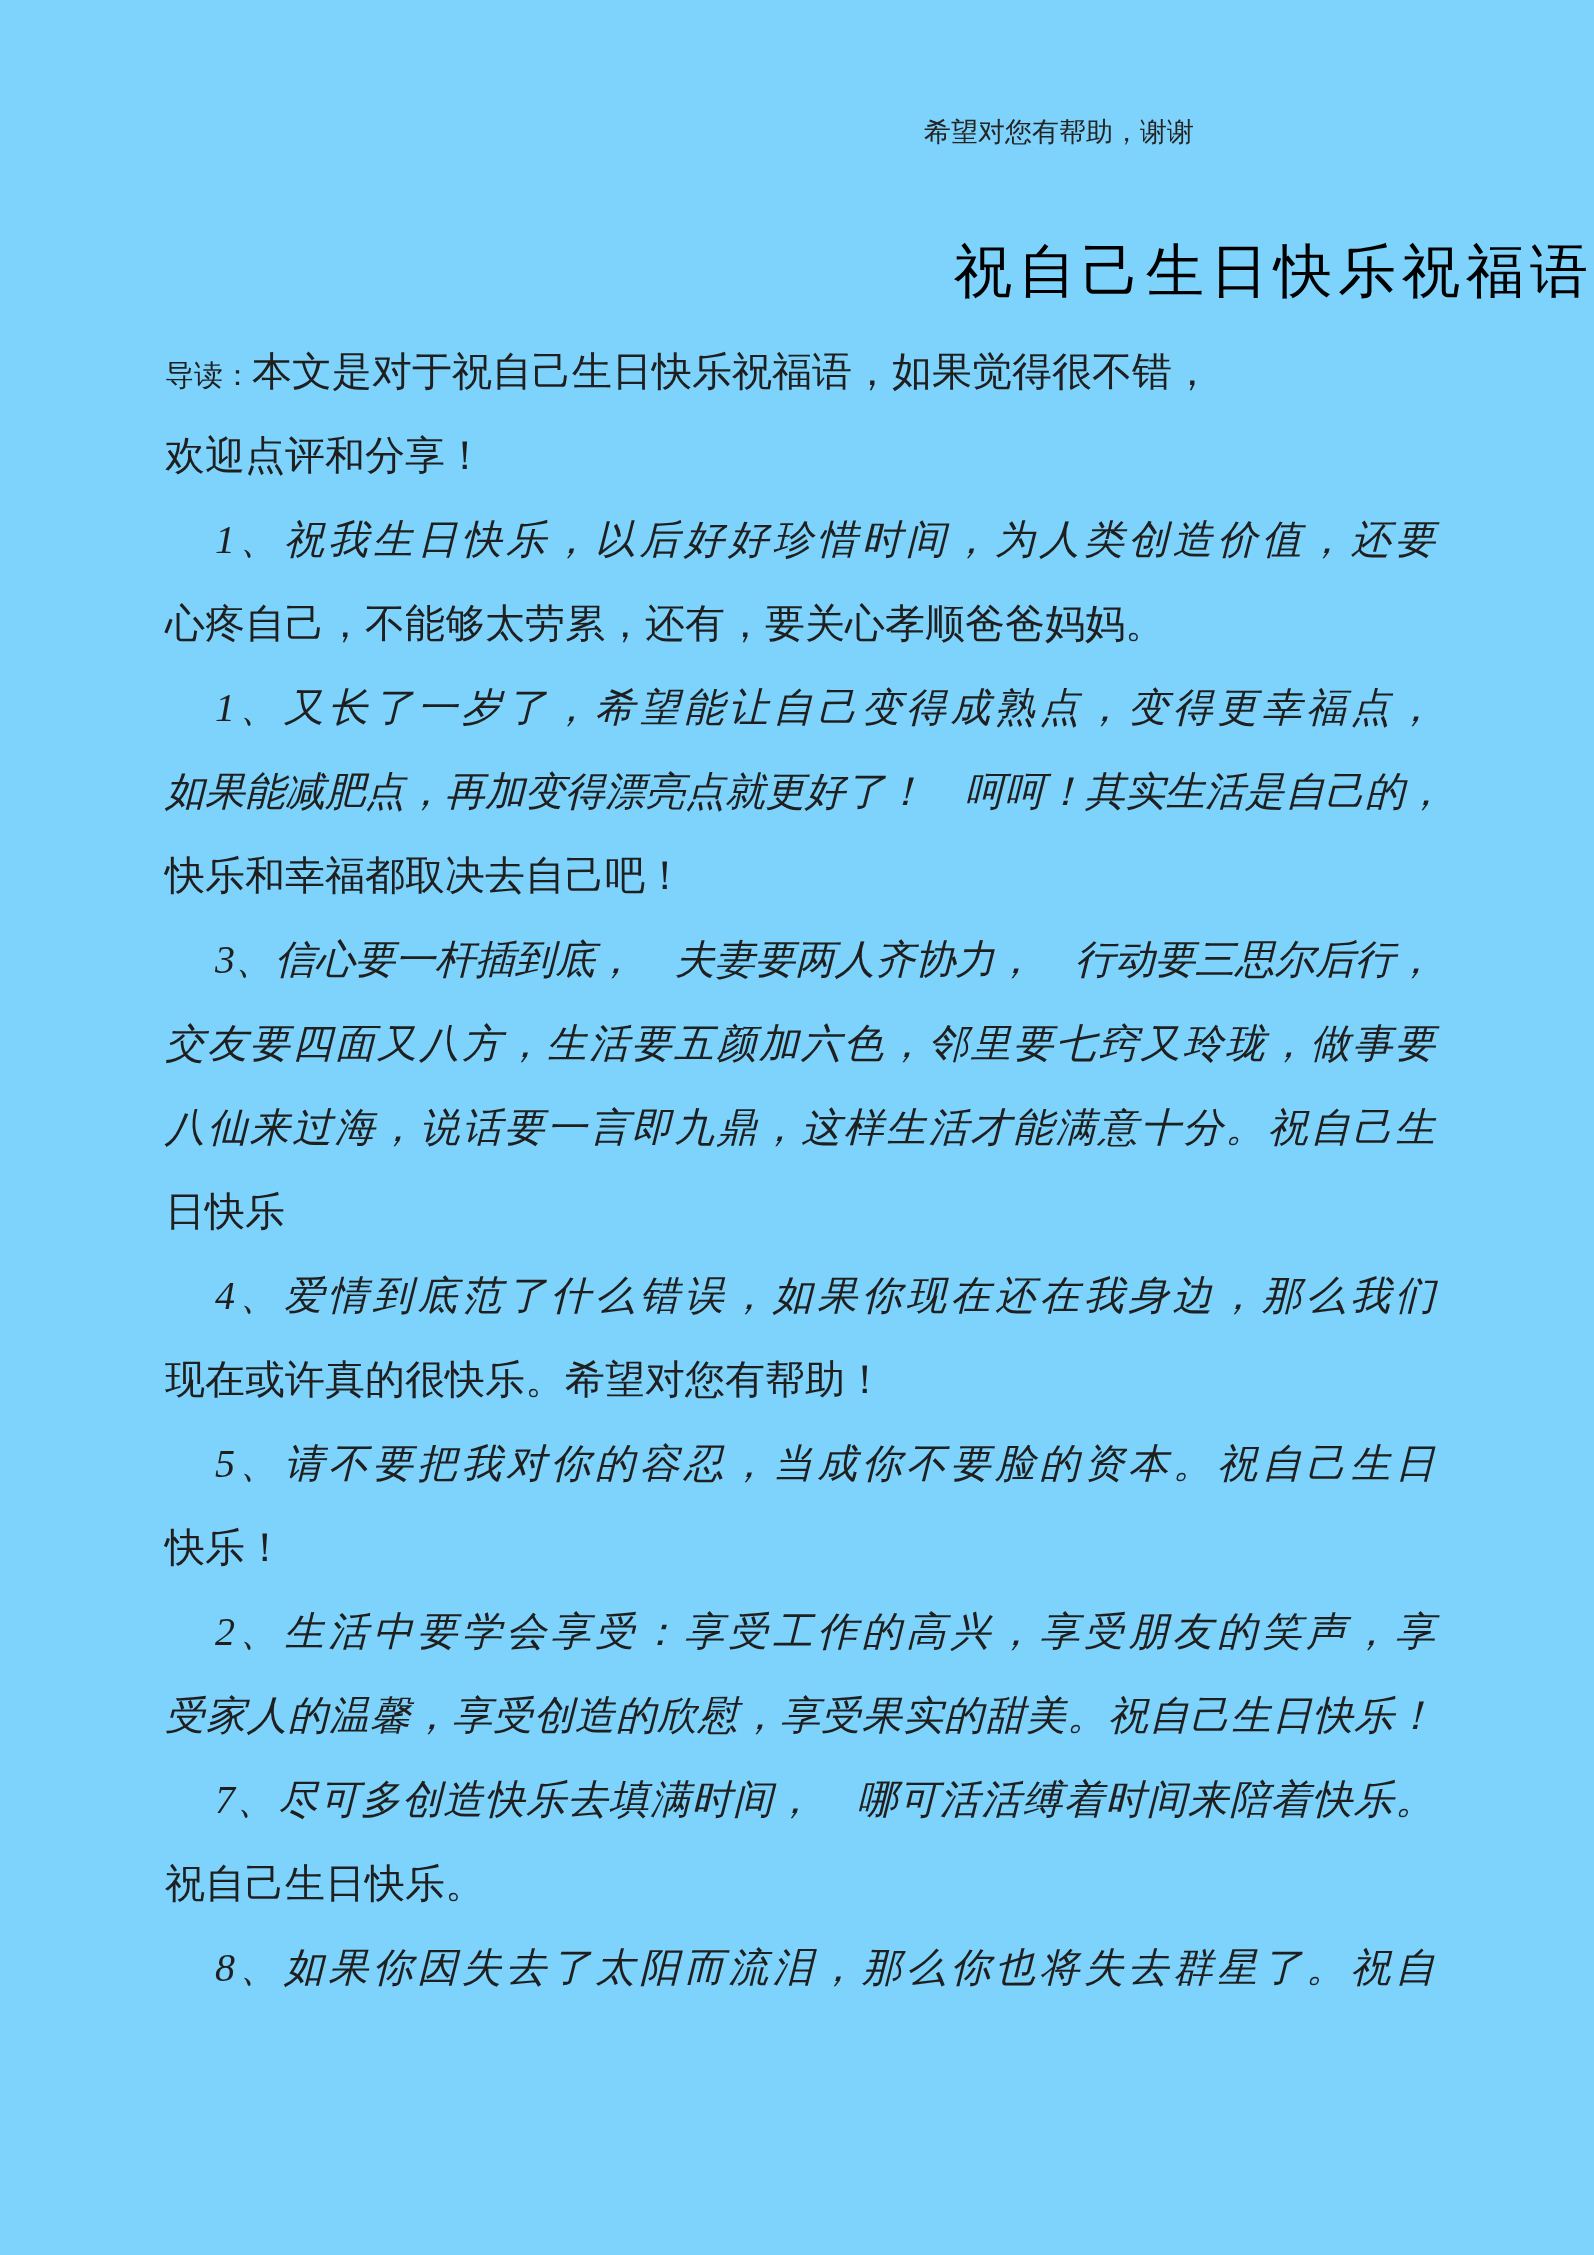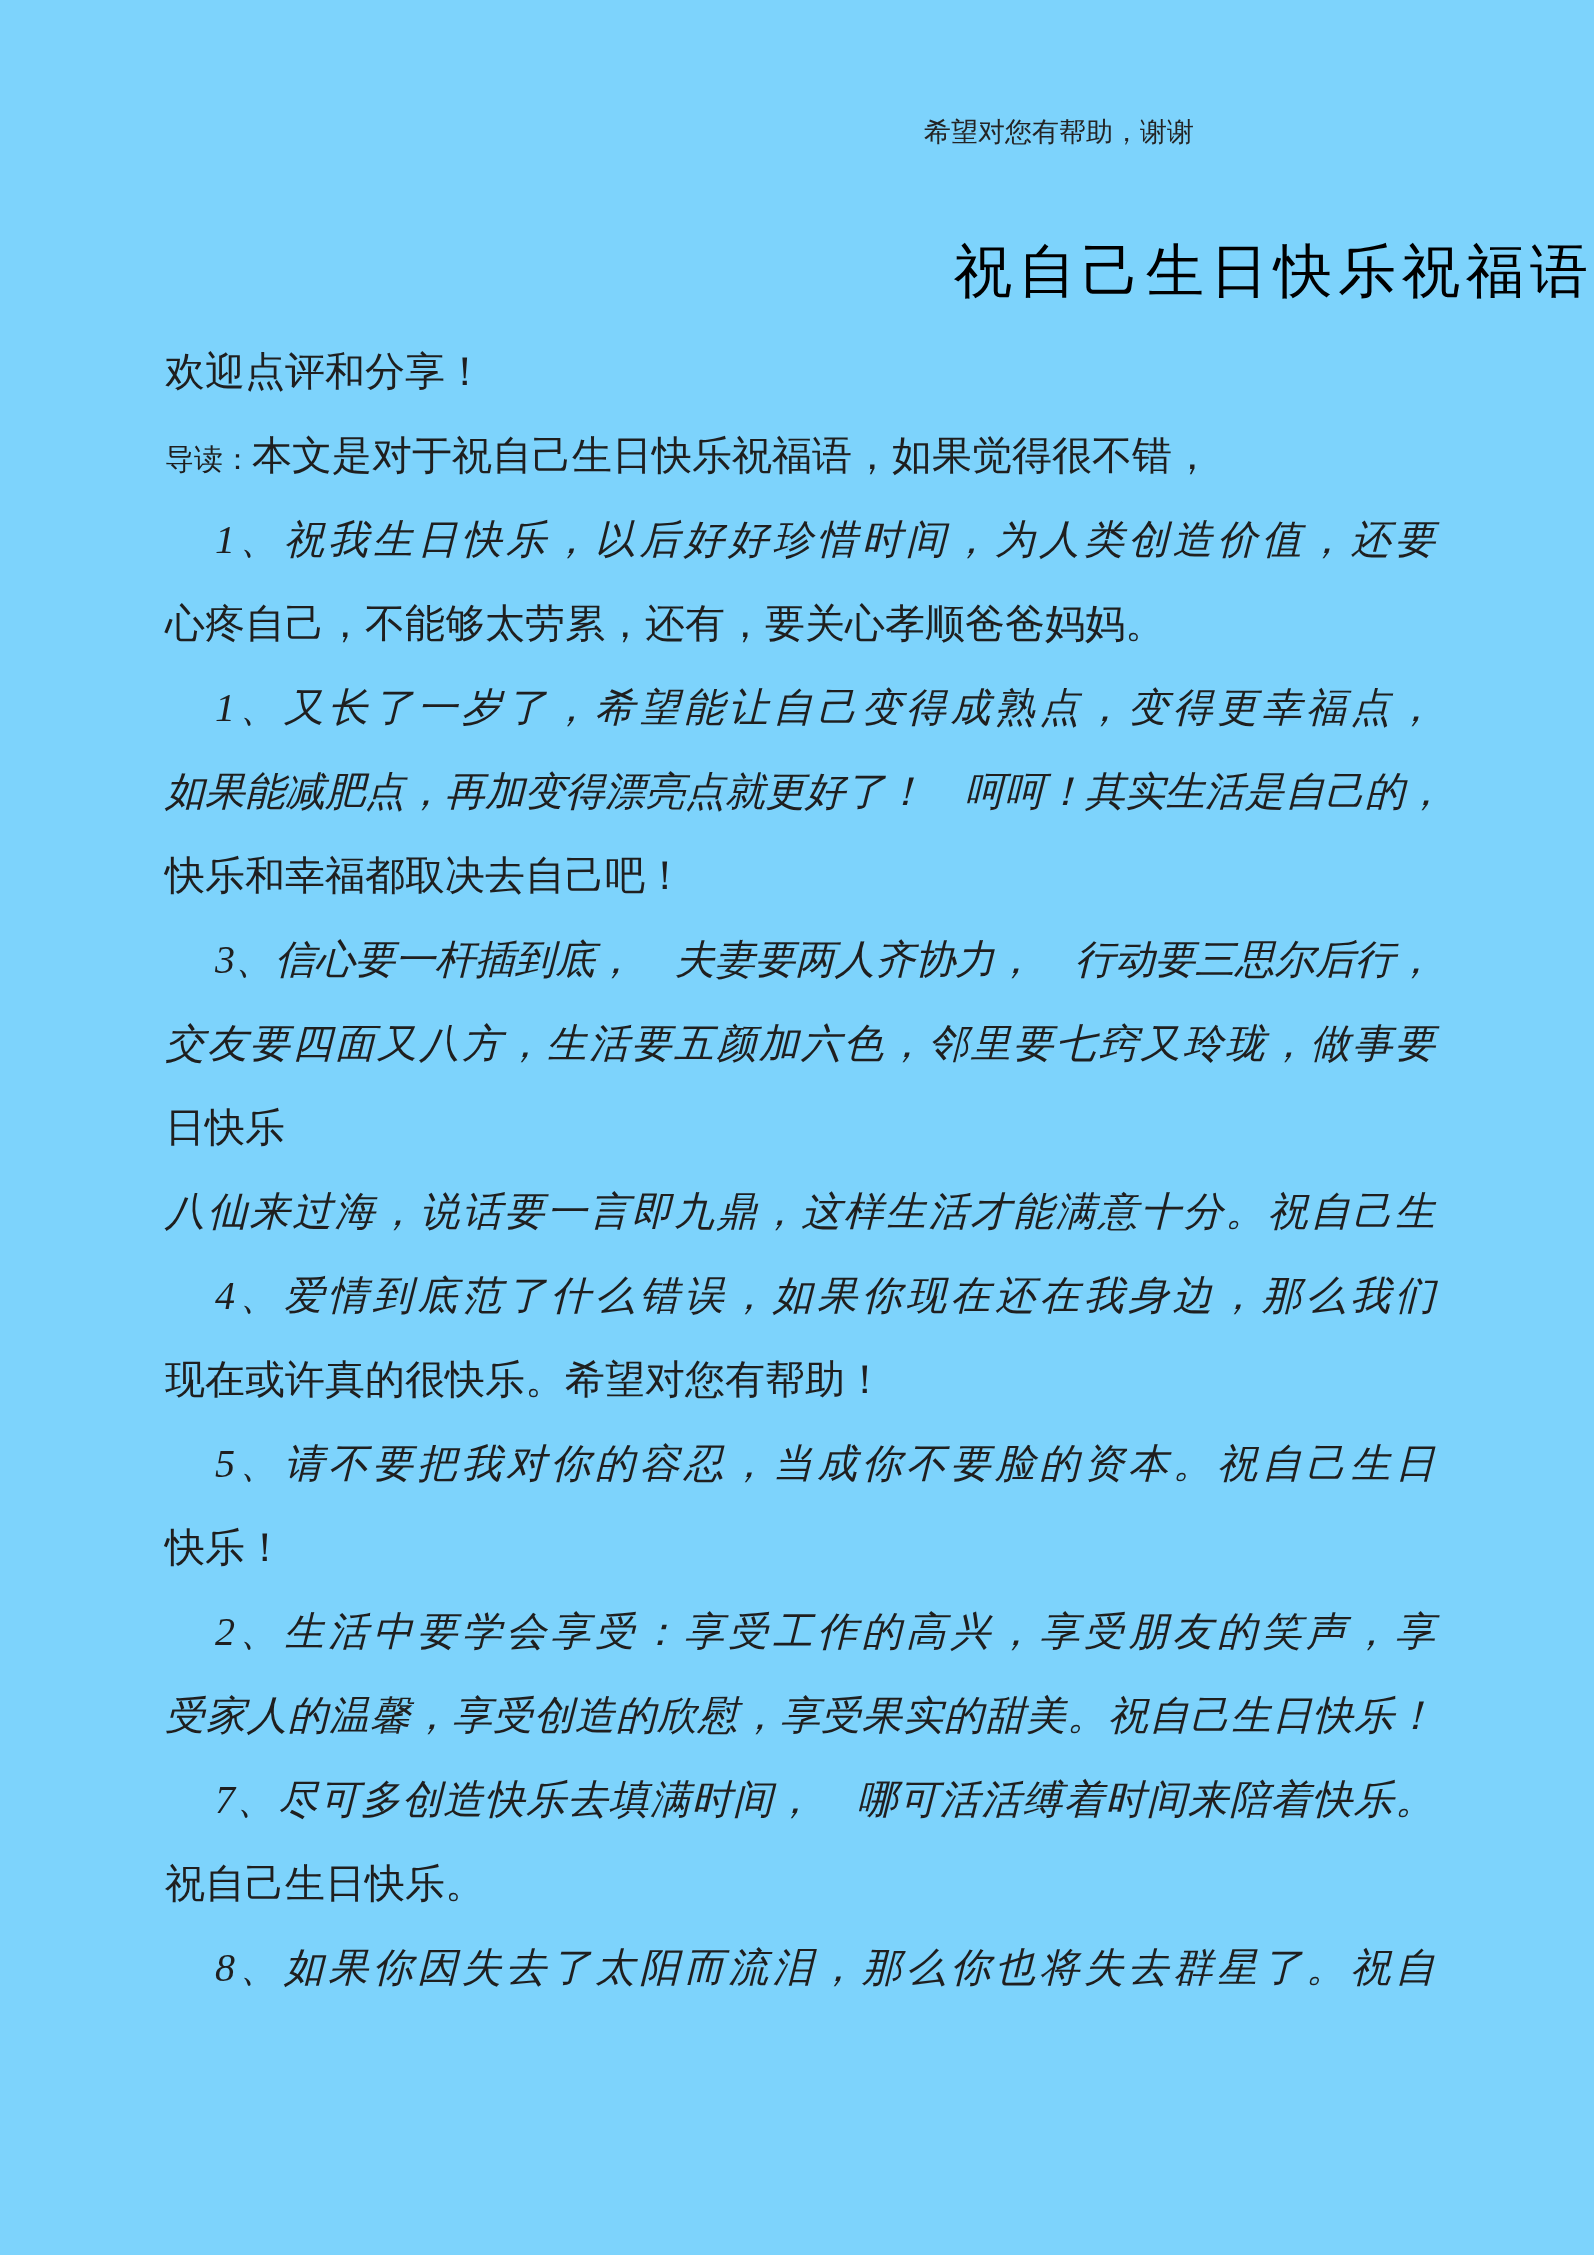--- a/index.html
+++ b/index.html
@@ -66,31 +66,31 @@
 </head>
 <body>
 
 <div class="page">
 
   <div class="header-note">希望对您有帮助，谢谢</div>
 
   <div class="doc-title">祝自己生日快乐祝福语</div>
 
   <div class="body-block">
+    <div class="line"><span class="lead-label">导读：</span><span>本文是对于祝自己生日快乐祝福语，如果觉得很不错，</span></div>
     <div class="line">欢迎点评和分享！</div>
-    <div class="line"><span class="lead-label">导读：</span><span>本文是对于祝自己生日快乐祝福语，如果觉得很不错，</span></div>
     <div class="line indent fill">1、祝我生日快乐，以后好好珍惜时间，为人类创造价值，还要</div>
     <div class="line">心疼自己，不能够太劳累，还有，要关心孝顺爸爸妈妈。</div>
     <div class="line indent fill">1、又长了一岁了，希望能让自己变得成熟点，变得更幸福点，</div>
     <div class="line fill">如果能减肥点，再加变得漂亮点就更好了！　呵呵！其实生活是自己的，</div>
     <div class="line">快乐和幸福都取决去自己吧！</div>
     <div class="line indent fill">3、信心要一杆插到底，　夫妻要两人齐协力，　行动要三思尔后行，</div>
     <div class="line fill">交友要四面又八方，生活要五颜加六色，邻里要七窍又玲珑，做事要</div>
+    <div class="line fill">八仙来过海，说话要一言即九鼎，这样生活才能满意十分。祝自己生</div>
     <div class="line">日快乐</div>
-    <div class="line fill">八仙来过海，说话要一言即九鼎，这样生活才能满意十分。祝自己生</div>
     <div class="line indent fill">4、爱情到底范了什么错误，如果你现在还在我身边，那么我们</div>
     <div class="line">现在或许真的很快乐。希望对您有帮助！</div>
     <div class="line indent fill">5、请不要把我对你的容忍，当成你不要脸的资本。祝自己生日</div>
     <div class="line">快乐！</div>
     <div class="line indent fill">2、生活中要学会享受：享受工作的高兴，享受朋友的笑声，享</div>
     <div class="line fill">受家人的温馨，享受创造的欣慰，享受果实的甜美。祝自己生日快乐！</div>
     <div class="line indent fill">7、尽可多创造快乐去填满时间，　哪可活活缚着时间来陪着快乐。</div>
     <div class="line">祝自己生日快乐。</div>
     <div class="line indent fill">8、如果你因失去了太阳而流泪，那么你也将失去群星了。祝自</div>
   </div>

